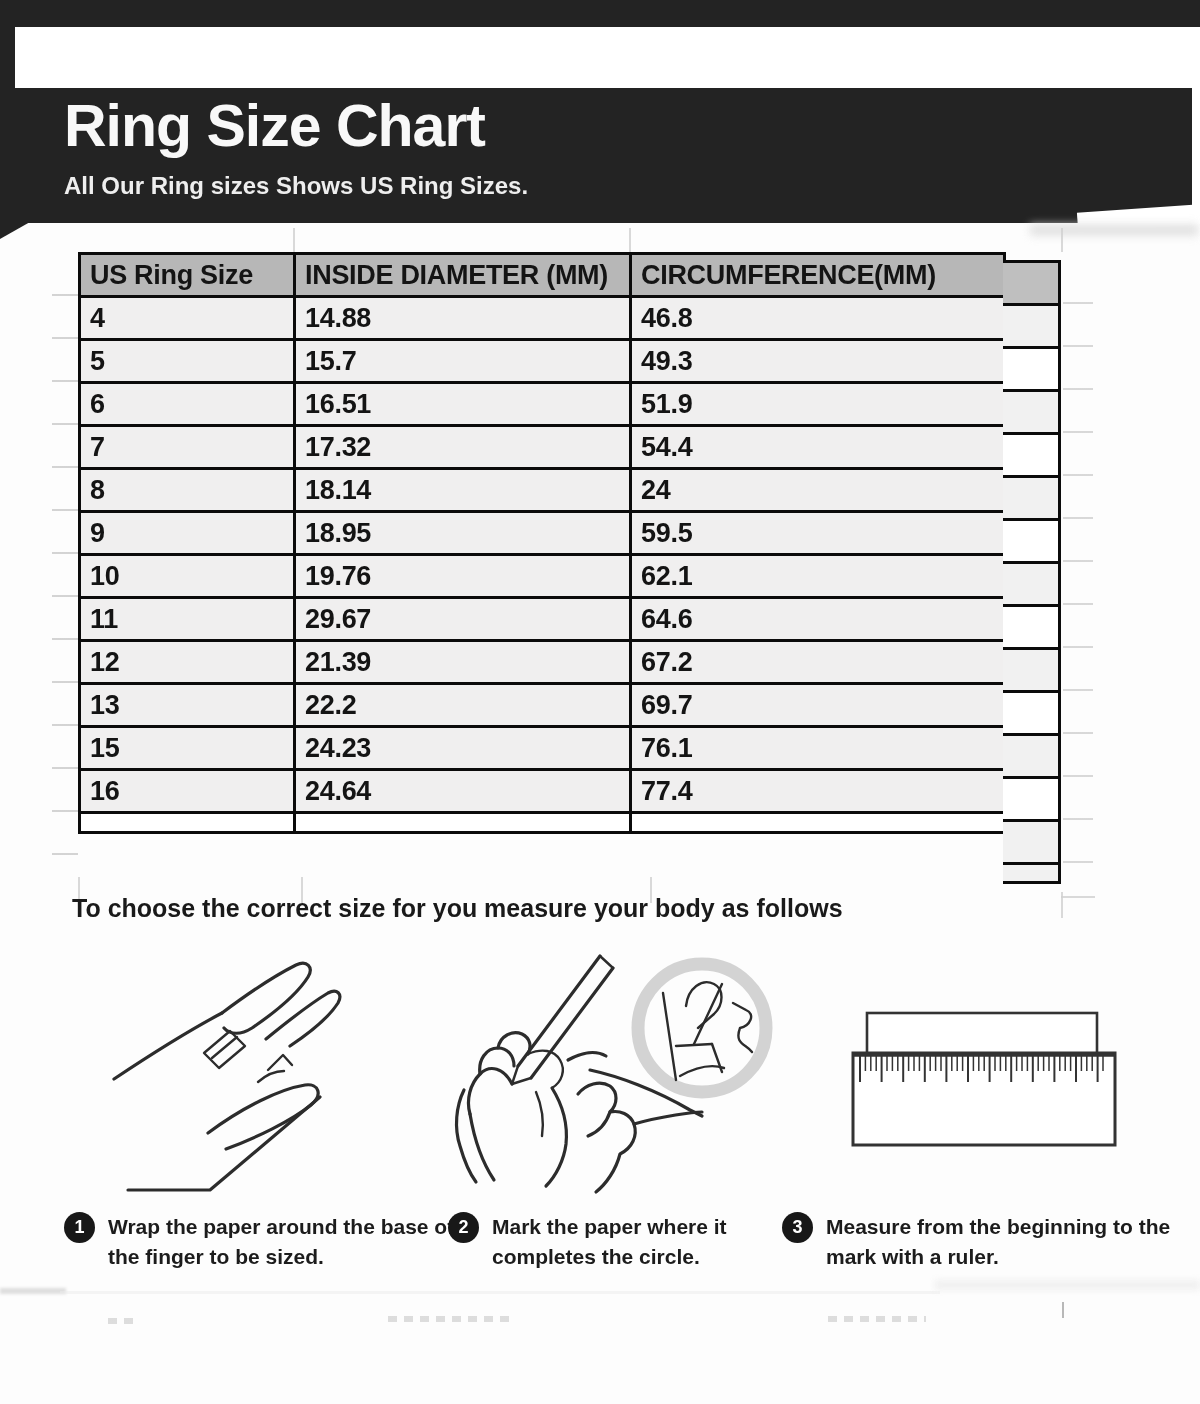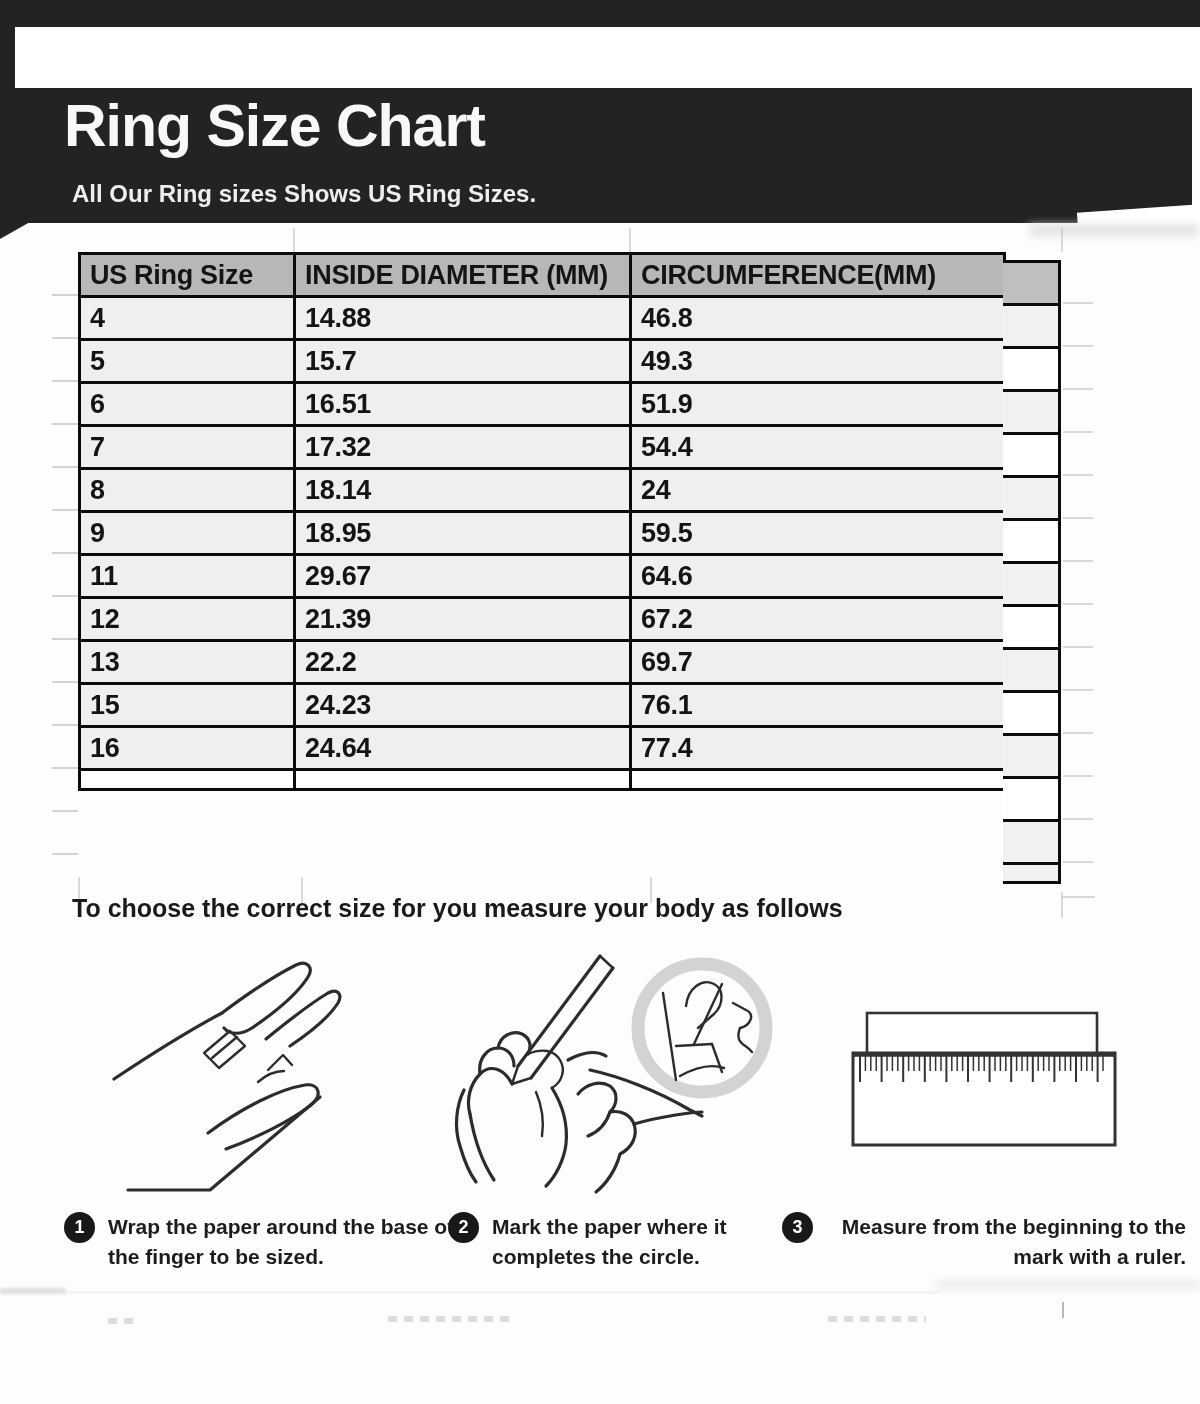--- a/index.html
+++ b/index.html
@@ -12,21 +12,21 @@
   .banner-white-gap{position:absolute;left:15px;top:27px;width:1185px;height:61px;background:#ffffff;}
   .banner-right-white{position:absolute;left:1192px;top:88px;width:8px;height:135px;background:#ffffff;}
   .banner-left-wedge{position:absolute;left:0;top:222px;width:30px;height:17px;background:#232323;
     clip-path:polygon(0 0,100% 0,0 100%);}
   .banner-right-cut{position:absolute;left:1078px;top:204px;width:126px;height:20px;background:#ffffff;
     transform:rotate(-4deg);transform-origin:right bottom;}
   .banner-smear{position:absolute;left:1030px;top:224px;width:168px;height:12px;background:#dcdcdc;
     filter:blur(4px);opacity:.8;}
   .banner-title{position:absolute;left:64px;top:96px;font-size:59px;font-weight:800;letter-spacing:-1px;
     color:#f8f8f8;margin:0;line-height:1.05;}
-  .banner-subtitle{position:absolute;left:64px;top:172px;font-size:24px;font-weight:600;color:#eeeeee;margin:8px;}
+  .banner-subtitle{position:absolute;left:64px;top:172px;font-size:24px;font-weight:600;color:#eeeeee;margin:0;}
   
   table.ring-table{position:absolute;left:78px;top:252px;width:925px;border-collapse:collapse;
     table-layout:fixed;background:#eab308;}
   table.ring-table,
   table.ring-table th,
   table.ring-table td{border:3px solid #0b0b0b;}
   table.ring-table th{background:#b7b7b7;height:40px;font-size:27px;font-weight:700;text-align:left;
     padding:0 0 0 9px;letter-spacing:-.3px;white-space:nowrap;overflow:hidden;}
   table.ring-table td{background:#f0efef;height:40px;font-size:27px;font-weight:700;text-align:left;
     padding:0 0 0 9px;letter-spacing:-.3px;}
@@ -120,20 +120,25 @@
         </tr>
         <tr>
           <td>8</td>
           <td>18.14</td>
           <td>24</td>
         </tr>
         <tr>
           <td>9</td>
           <td>18.95</td>
           <td>59.5</td>
+        </tr>
+        <tr>
+          <td>10</td>
+          <td>19.76</td>
+          <td>62.1</td>
         </tr>
         <tr>
           <td>11</td>
           <td>29.67</td>
           <td>64.6</td>
         </tr>
         <tr>
           <td>12</td>
           <td>21.39</td>
           <td>67.2</td>
@@ -291,21 +296,21 @@
     <div class="step" style="left:64px;top:1212px;width:400px;">
       <div class="step-circle">1</div>
       <div class="step-text" style="width:352px;">Wrap the paper around the base of the finger to be sized.</div>
     </div>
     <div class="step" style="left:448px;top:1212px;width:350px;">
       <div class="step-circle">2</div>
       <div class="step-text" style="width:290px;">Mark the paper where it completes the circle.</div>
     </div>
     <div class="step" style="left:782px;top:1212px;width:410px;">
       <div class="step-circle">3</div>
-      <div class="step-text" style="width:360px;text-align:right;">Measure from the beginning to the mark with a ruler.</div>
+      <div class="step-text" style="width:360px;">Measure from the beginning to the mark with a ruler.</div>
     </div>
   </div>
 
   <div class="smudge" style="left:0px;top:1288px;width:66px;height:6px;"></div>
   <div class="smudge-line" style="left:60px;top:1291px;width:880px;opacity:.5;"></div>
   <div class="smudge" style="left:935px;top:1280px;width:265px;height:10px;background:#f0f0f0;filter:blur(3px);"></div>
   <div class="smudge-dashes" style="left:388px;top:1316px;width:124px;"></div>
   <div class="smudge-dashes" style="left:828px;top:1316px;width:98px;"></div>
   <div class="smudge-dashes" style="left:108px;top:1318px;width:30px;"></div>
   <div class="smudge-tick" style="left:1062px;top:1302px;height:16px;"></div>

